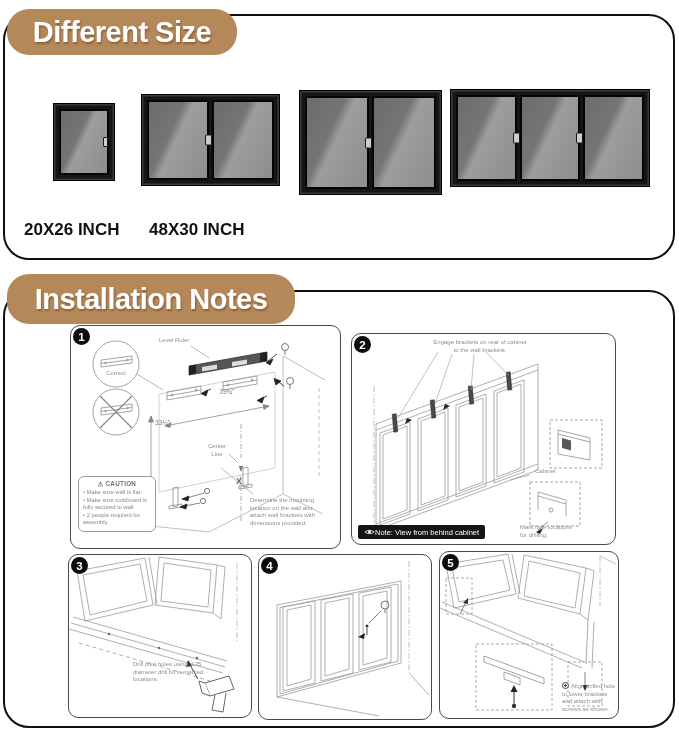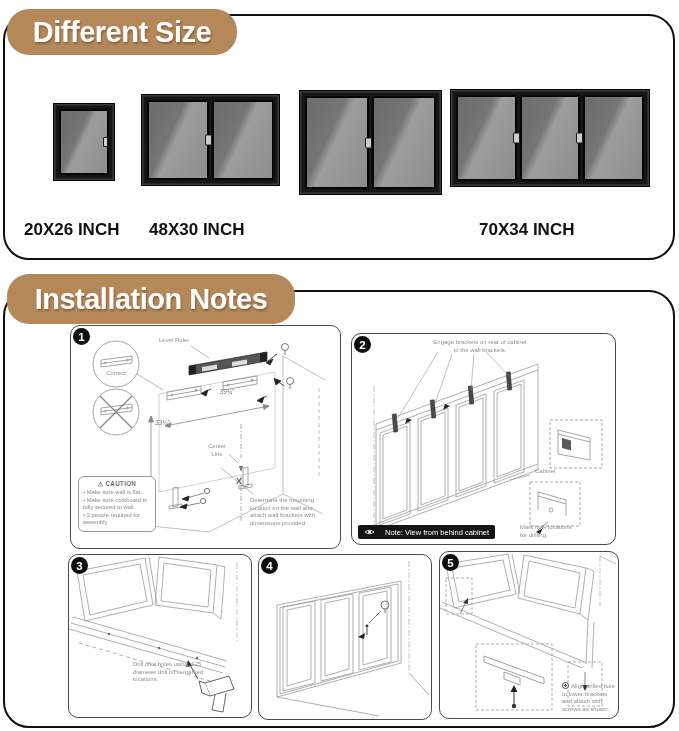--- a/index.html
+++ b/index.html
@@ -62,21 +62,21 @@
   .caution ul{margin:2px 0 0;padding:0;list-style:none;font-size:5.8px;
         line-height:1.3;color:#8a8a8a;}
   .caution li::before{content:"• ";}
 
   .note1{left:179px;top:171px;width:78px;}
   .note-engage{left:80px;top:5px;width:96px;text-align:center;}
   .lbl-cabinet{left:183px;top:134px;}
   .lbl-mark{left:168px;top:190px;width:60px;}
   .notebar{position:absolute;left:6px;top:191px;height:14px;padding:0 6px;
         background:#141414;color:#fff;font-size:7.5px;border-radius:2px;
-        display:flex;align-items:center;gap:10px;white-space:nowrap;z-index:3;}
+        display:flex;align-items:center;gap:0;white-space:nowrap;z-index:3;}
   .note3{left:64px;top:106px;width:74px;}
   .note5{left:122px;top:130px;width:54px;}
   .screw-dot{display:inline-block;width:5px;height:5px;border-radius:50%;
         border:1px solid #444;background:radial-gradient(circle,#444 0 1px,#fff 1.2px);
         vertical-align:-1px;margin-right:2px;}
 </style>
 </head>
 <body>
 
 <div class="page">
@@ -98,21 +98,20 @@
       <div class="door"></div>
     </div>
     <div class="cabinet c4">
       <div class="door"></div>
       <div class="door"></div>
       <div class="door"></div>
     </div>
 
     <div class="size-label l1">20X26 INCH</div>
     <div class="size-label l2">48X30 INCH</div>
-    <div class="size-label l4">70X34 INCH</div>
   </section>
 
   <section class="box install">
     <div class="pill pill-install">
       <span>Installation Notes</span>
     </div>
 
     <div class="panel p1">
       <div class="stepnum">1</div>
       <svg class="art" viewBox="0 0 269 222">

